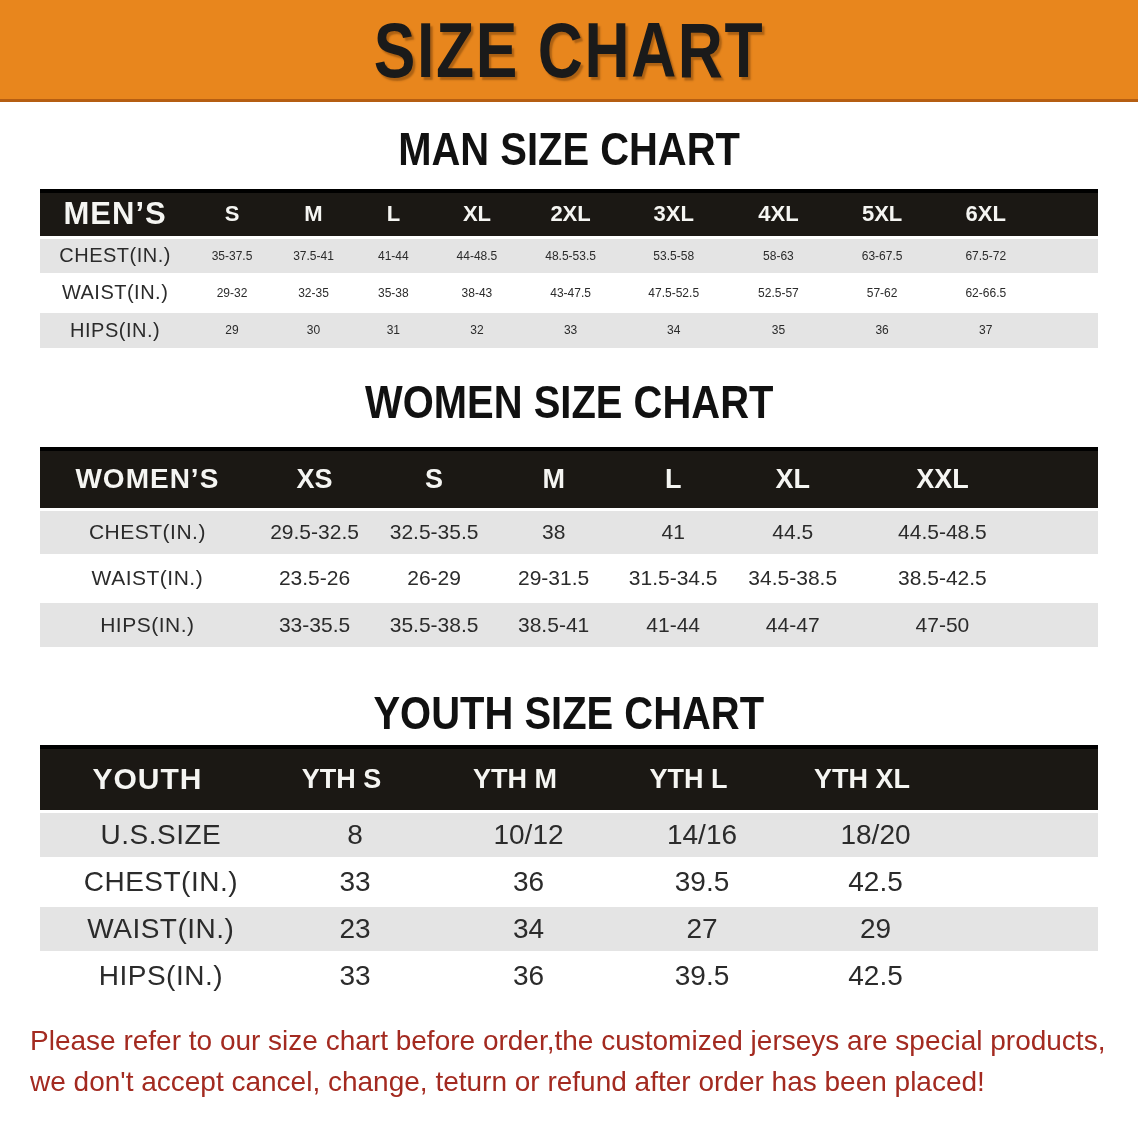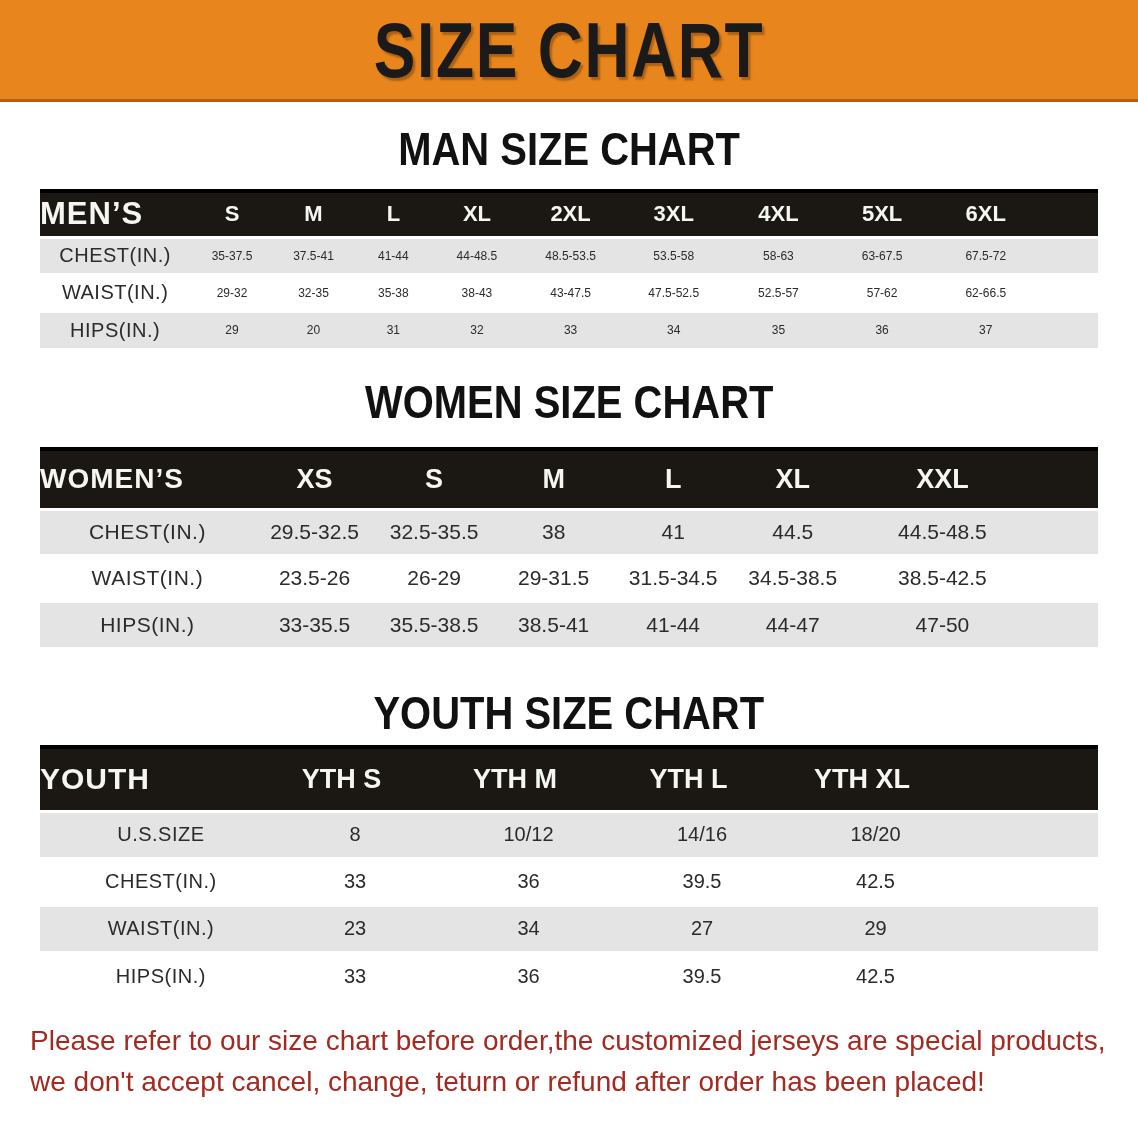--- a/index.html
+++ b/index.html
@@ -63,21 +63,21 @@
     background:var(--band-black);
     color:#f5f5f2;
     border-top:4px solid #000;
     border-bottom:2px solid #111;
     font-weight:bold;
     text-align:center;
     white-space:nowrap;
     overflow:hidden;
   }
   table.size-table thead th.corner{
-    text-align:left;
+    text-align:center;
     letter-spacing:1px;
   }
   table.size-table tbody td{
     text-align:center;
     border-top:3px solid #fff;
     color:#2b2b2b;
     white-space:nowrap;
     overflow:hidden;
   }
   table.size-table tbody tr:nth-child(odd) td{background:var(--row-gray);}
@@ -88,21 +88,21 @@
   .tbl-0 thead th.corner{font-size:31px;}
   .tbl-0 tbody td{height:37px;font-size:12px;}
   .tbl-0 tbody td.row-label{font-size:20px;}
   
   .tbl-1 thead th{height:60px;font-size:27px;}
   .tbl-1 thead th.corner{font-size:28px;}
   .tbl-1 tbody td{height:46px;font-size:21px;}
   
   .tbl-2 thead th{height:64px;font-size:27px;}
   .tbl-2 thead th.corner{font-size:30px;margin-left:45px;}
-  .tbl-2 tbody td{height:47px;font-size:20px;padding-left:27px;}
+  .tbl-2 tbody td{height:47px;font-size:28px;padding-left:27px;}
   
   .footer{
     margin:22px 0 0 30px;
   }
   .footer p{
     color:var(--red);
     font-size:28px;
     line-height:1.45;
     white-space:nowrap;
     letter-spacing:0px;
@@ -169,21 +169,21 @@
           <td>43-47.5</td>
           <td>47.5-52.5</td>
           <td>52.5-57</td>
           <td>57-62</td>
           <td>62-66.5</td>
           <td></td>
         </tr>
         <tr>
           <td class="row-label">HIPS(IN.)</td>
           <td>29</td>
-          <td>20</td>
+          <td>30</td>
           <td>31</td>
           <td>32</td>
           <td>33</td>
           <td>34</td>
           <td>35</td>
           <td>36</td>
           <td>37</td>
           <td></td>
         </tr>
       </tbody>

